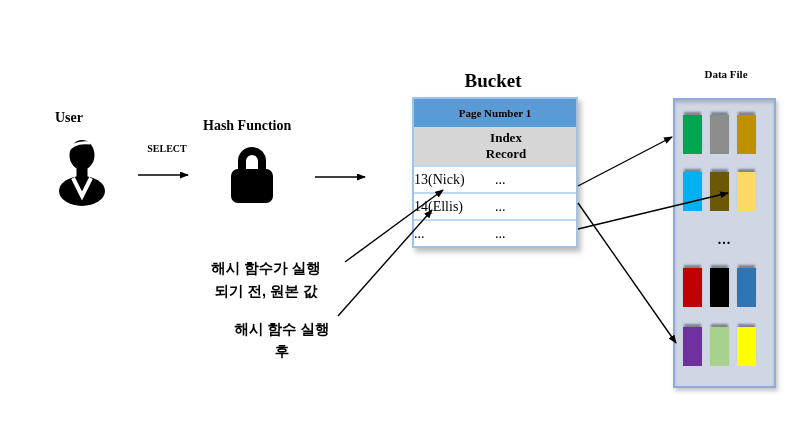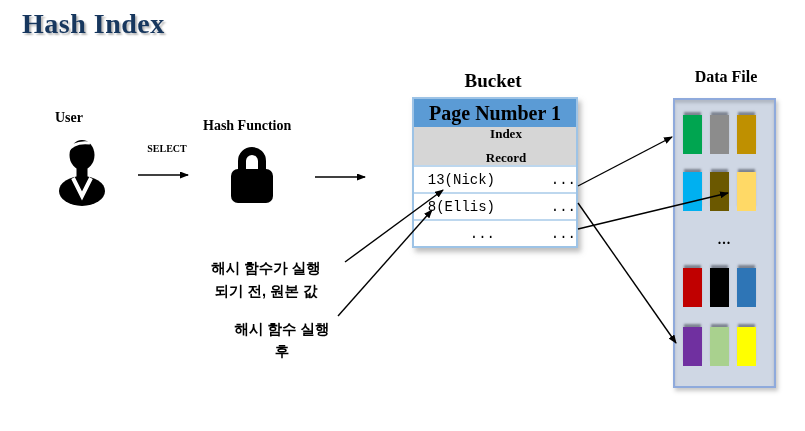--- a/index.html
+++ b/index.html
@@ -10,37 +10,37 @@
   .abs{position:absolute;}
   .page-title{
     left:22px;top:8px;font-size:28px;font-weight:bold;color:#17375E;
     text-shadow:2px 2px 2px #b9b9b9;letter-spacing:.5px;
   }
   .small-label{font-size:14px;font-weight:bold;text-align:left;}
   .user-label{left:55px;top:110px;width:56px;}
   .hash-label{left:203px;top:110px;width:100px;margin-top:8px;}
   .select-label{left:130px;top:143px;width:74px;font-size:10px;font-weight:bold;text-align:center;}
   .bucket-title{left:450px;top:70px;width:86px;font-size:19px;font-weight:bold;text-align:center;}
-  .datafile-title{left:684px;top:68px;width:84px;font-size:16px;font-weight:bold;text-align:center;}
+  .datafile-title{left:684px;top:68px;width:84px;font-size:11px;font-weight:bold;text-align:center;}
 
   .user-svg{left:57px;top:135px;}
   .lock-svg{left:228px;top:142px;}
 
   
   .bucket-table{
     left:412px;top:97px;width:162px;background:#fff;
     border:2px solid #9DC3E6;
     box-shadow:3px 4px 5px rgba(125,125,125,.5);
   }
-  .page-header{height:28px;line-height:28px;text-align:center;font-weight:bold;font-size:20px;background:#5B9BD5;}
+  .page-header{height:28px;line-height:28px;text-align:center;font-weight:bold;font-size:11px;background:#5B9BD5;}
   .subheader{display:flex;background:#D6D6D6;height:38px;font-weight:bold;font-size:13px;}
-  .subheader .col{flex:1;display:flex;align-items:center;justify-content:center;text-align:center;line-height:24px;padding-left:22px;}
+  .subheader .col{flex:1;display:flex;align-items:center;justify-content:center;text-align:center;line-height:16px;padding-left:22px;}
   .subheader .col span{display:inline-block;width:62px;}
   .t-row{display:flex;height:25px;border-top:2px solid #BDD7EE;align-items:center;font-size:14px;background:#fff;}
-  .t-row .col{flex:1;text-align:right;font-family:Liberation Mono, monospace;}
+  .t-row .col{flex:1;text-align:left;}
 
   
   .data-panel{
     left:673px;top:98px;width:99px;height:286px;
     background:#CFD7E4;border:2px solid #8FAADC;
     box-shadow:2px 3px 4px rgba(130,130,130,.45), inset 0 3px 3px rgba(120,125,135,.35);
   }
   .block-row{position:absolute;left:8px;display:flex;gap:8px;}
   .row-0{top:15px;} .row-1{top:72px;} .row-2{top:168px;} .row-3{top:227px;}
   .block{width:19px;height:39px;box-shadow:0 -4px 2px -1px rgba(112,118,130,.85);}
@@ -54,21 +54,20 @@
   .before-hash{left:206px;top:257px;width:120px;font-size:14.5px;line-height:23px;}
   .after-hash{left:228px;top:318px;width:108px;font-size:14.5px;line-height:22px;}
 
   .arrows-overlay{position:absolute;left:0;top:0;pointer-events:none;}
 </style>
 </head>
 <body>
 
 <div class="slide">
 
-  <div class="abs page-title" style="color: rgb(23, 55, 94);">Hash Index</div>
 
   <div class="abs small-label user-label">User</div>
   <svg class="abs user-svg" width="50" height="72" viewBox="0 0 50 72">
     <ellipse cx="25" cy="56" rx="23" ry="15" fill="#000"></ellipse>
     <rect x="19.5" y="28" width="11" height="18" fill="#000"></rect>
     <ellipse cx="25" cy="20" rx="12.5" ry="15" fill="#000"></ellipse>
     <path d="M10,17 Q16,6 33,8" stroke="#fff" stroke-width="3" fill="none"></path>
     <path d="M16,43 L25,61 L34,43" stroke="#fff" stroke-width="4" fill="none"></path>
   </svg>
 
@@ -86,21 +85,21 @@
     <div class="subheader" style="background: rgb(214, 214, 214);">
       <div class="col">
           <span>Index Record</span>
         </div>
     </div>
     <div class="t-row">
       <div class="col">13(Nick)</div>
       <div class="col">...</div>
     </div>
     <div class="t-row">
-      <div class="col">8(Ellis)</div>
+      <div class="col">14(Ellis)</div>
       <div class="col">...</div>
     </div>
     <div class="t-row">
       <div class="col">...</div>
       <div class="col">...</div>
     </div>
   </div>
 
   <div class="abs datafile-title">Data File</div>
   <div class="abs data-panel" style="background: rgb(207, 215, 228); border-color: rgb(143, 170, 220);">

